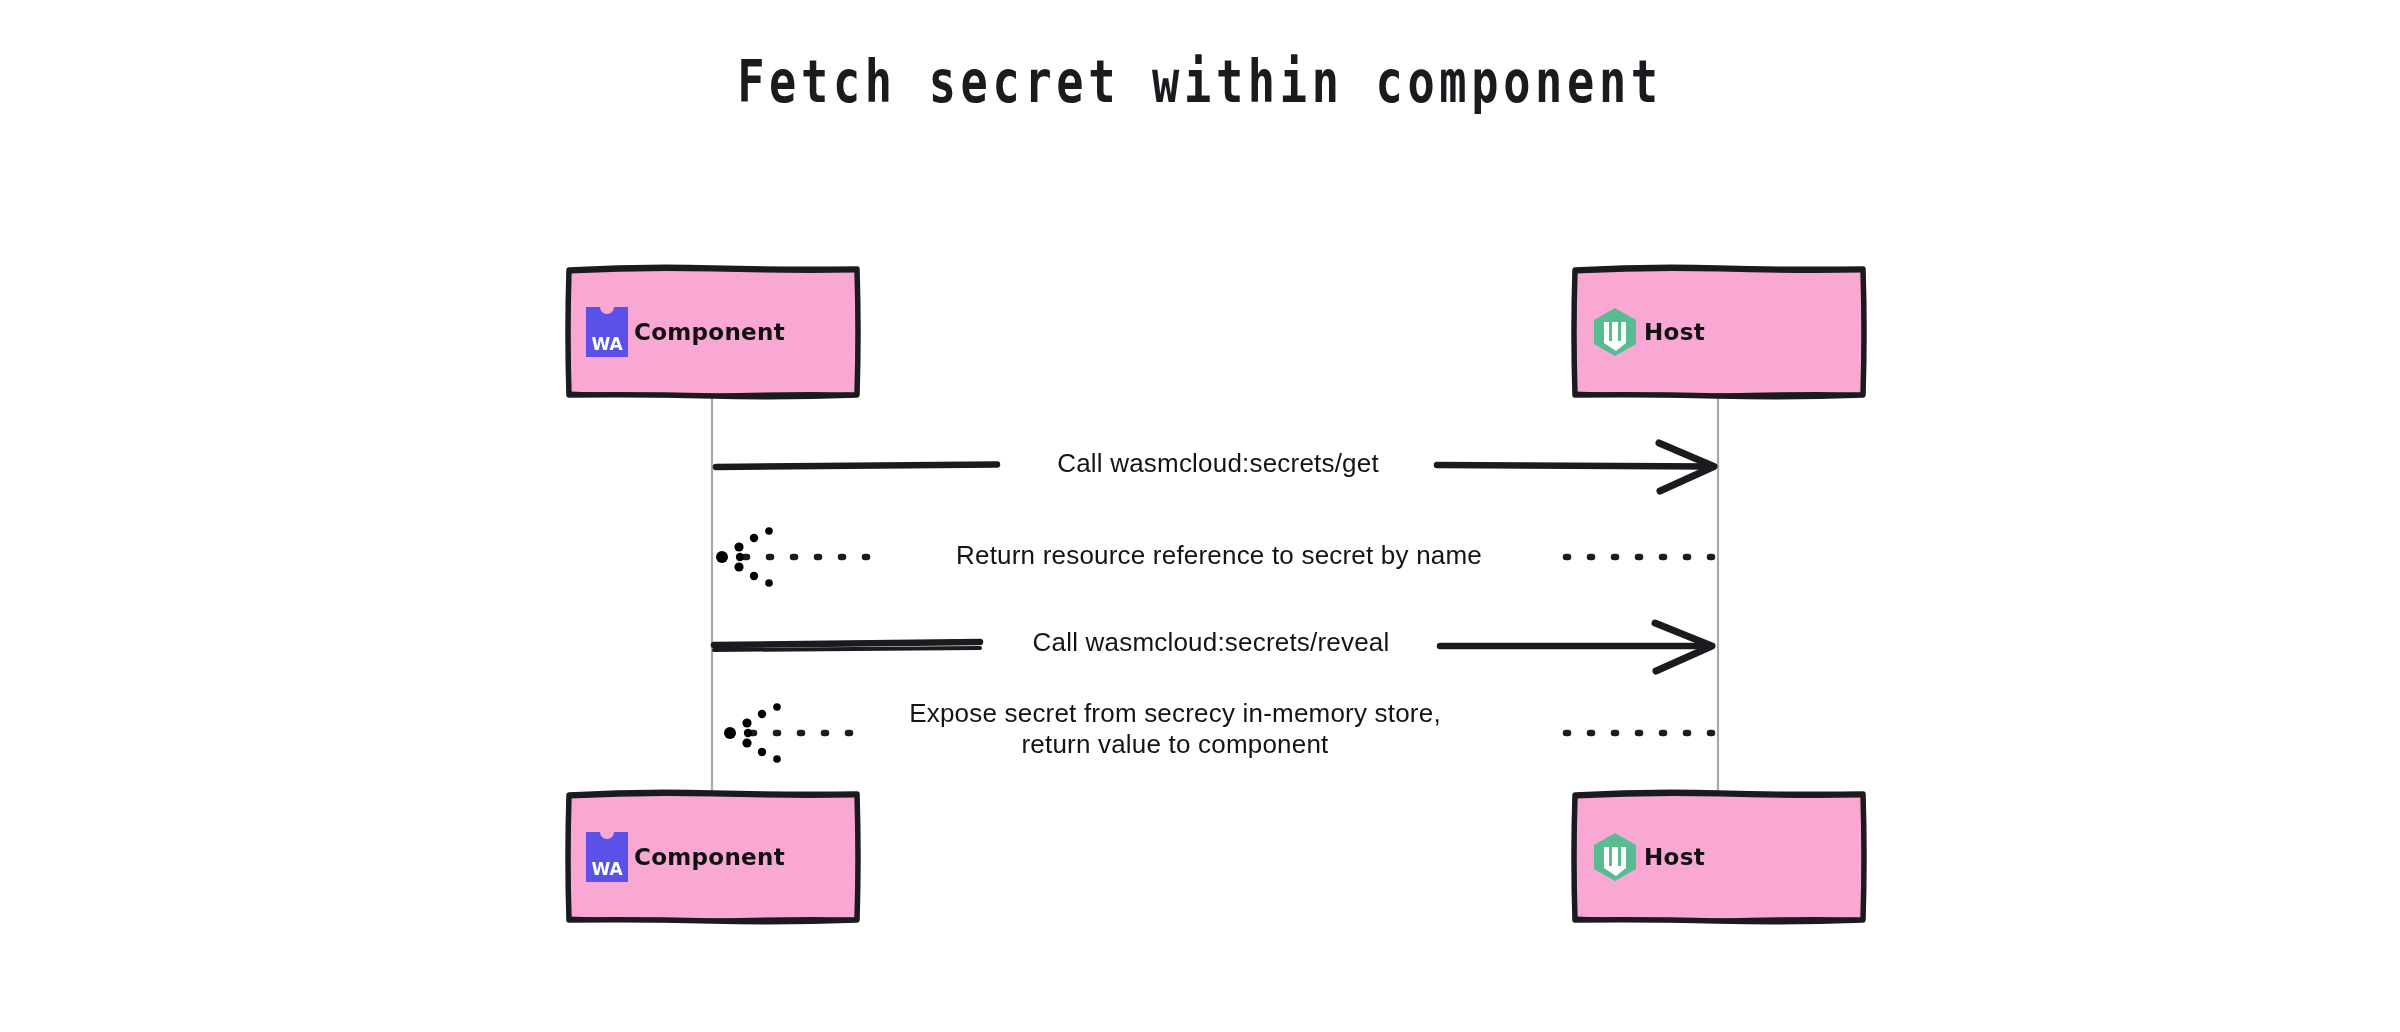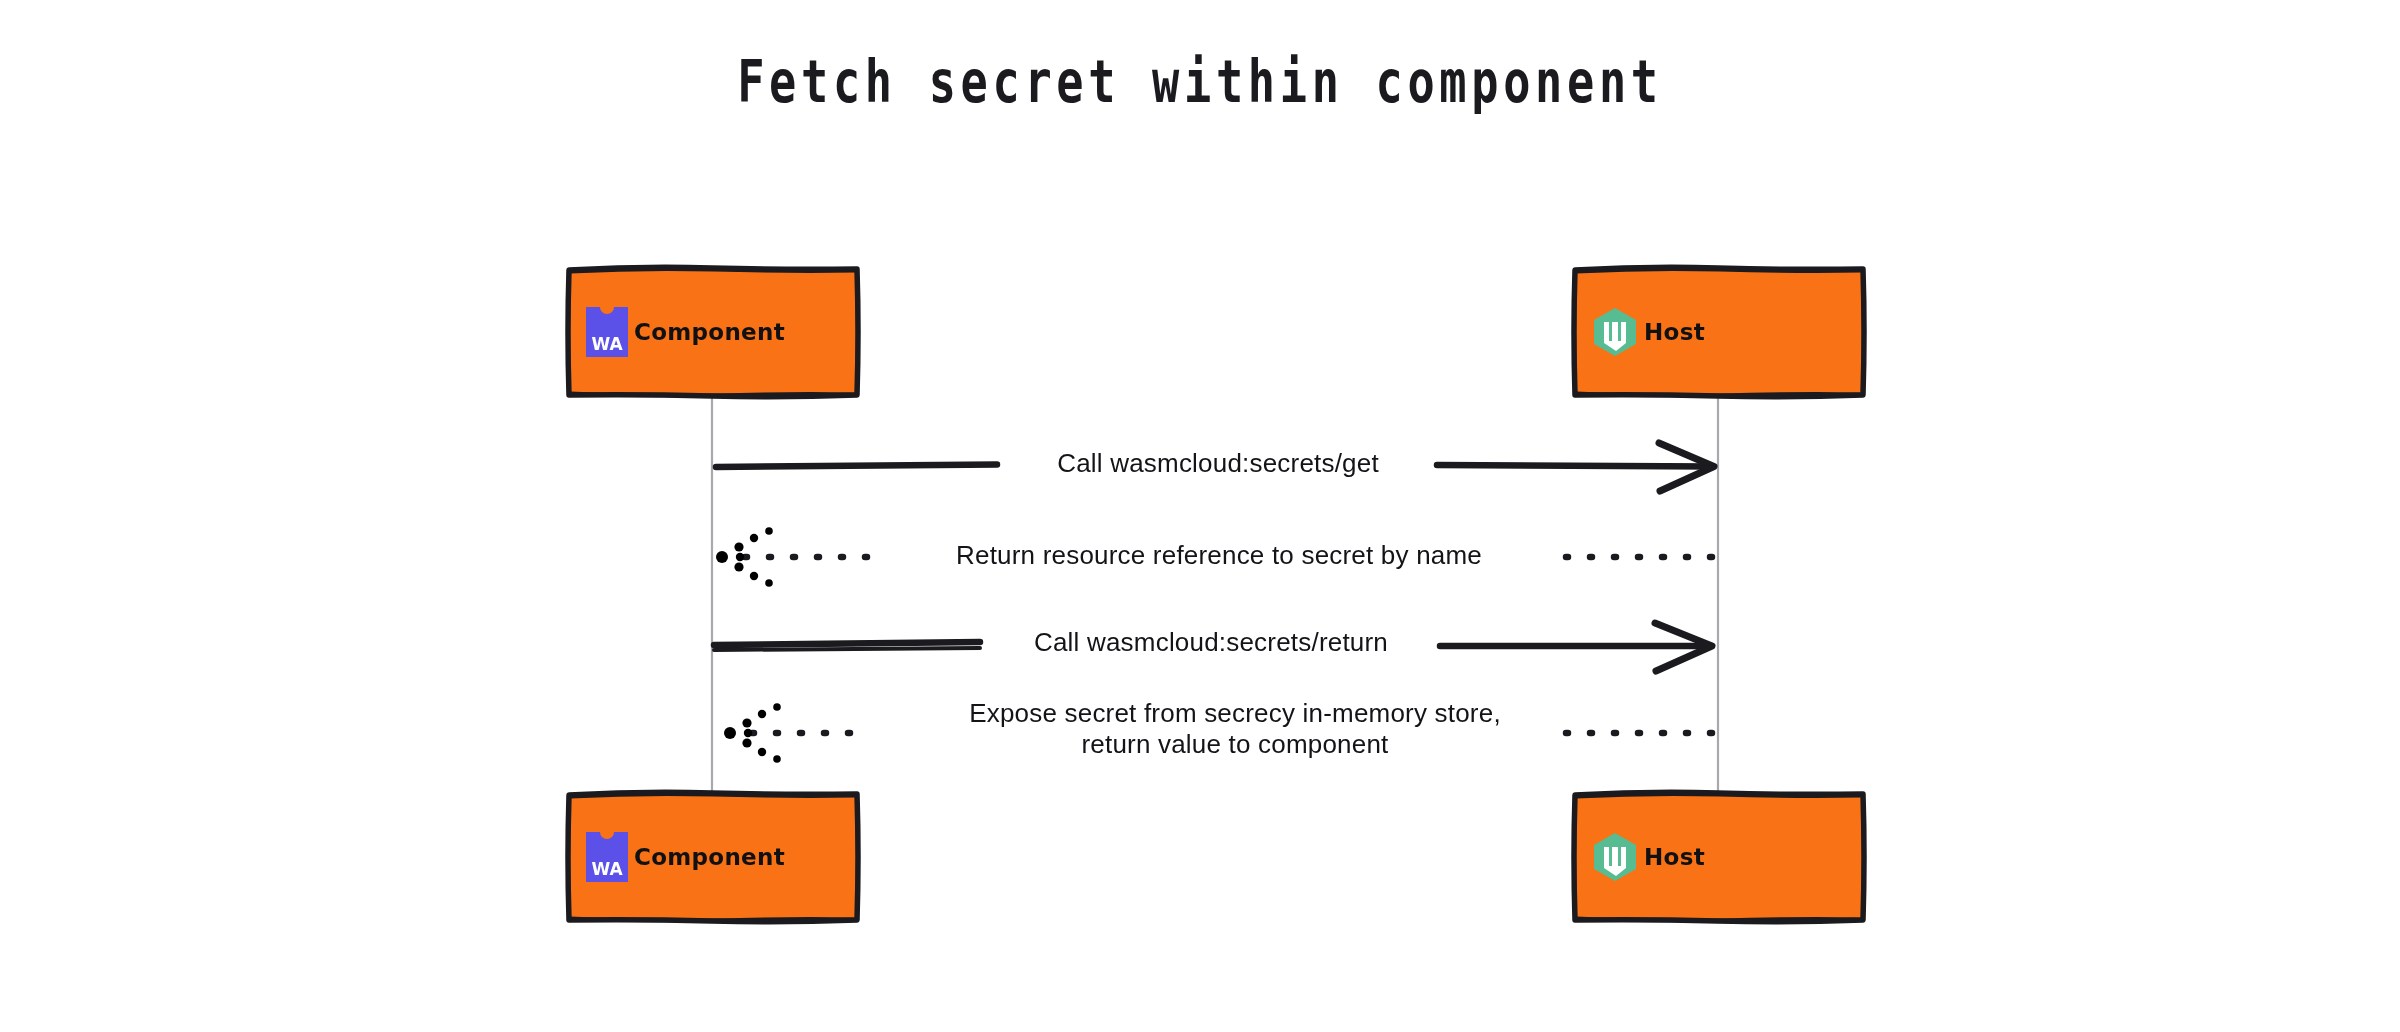--- a/index.html
+++ b/index.html
@@ -40,21 +40,21 @@
     top: 0;
     width: 2400px;
     height: 1032px;
   }
 
   
   .participant {
     position: absolute;
     width: 290px;
     height: 128px;
-    background: #f97316;
+    background: #f9a8d4;
     box-sizing: border-box;
   }
   .participant .rough-border {
     position: absolute;
     left: -6px;
     top: -6px;
     width: 302px;
     height: 140px;
     pointer-events: none;
   }
@@ -156,23 +156,23 @@
     <circle cx="748" cy="733" r="4.2"></circle>
     <circle cx="777" cy="707" r="3.8"></circle>
     <circle cx="777" cy="759" r="3.8"></circle>
   </g>
 </svg>
 
 <div class="message-label" style="left:1000px; top:448px; width:436px;">Call wasmcloud:secrets/get</div>
 
 <div class="message-label" style="left:872px; top:540px; width:694px;">Return resource reference to secret by name</div>
 
-<div class="message-label" style="left:982px; top:627px; width:458px;">Call wasmcloud:secrets/return</div>
-
-<div class="message-label" style="left:888px; top:698px; width:694px;"><span>Expose secret from secrecy in-memory store,</span><br><span>return value to component</span></div>
+<div class="message-label" style="left:982px; top:627px; width:458px;">Call wasmcloud:secrets/reveal</div>
+
+<div class="message-label" style="left:828px; top:698px; width:694px;"><span>Expose secret from secrecy in-memory store,</span><br><span>return value to component</span></div>
 
 <div class="participant" style="left:568px; top:268px;">
   <svg class="rough-border" viewBox="0 0 302 140">
     <path d="M7 8 Q 80 4 150 6 Q 225 8 295 7 Q 297 70 295 133 Q 220 136 150 134 Q 78 132 7 133 Q 5 70 7 8 Z" fill="none" stroke="#1b1b1f" stroke-width="5.5" stroke-linecap="round" stroke-linejoin="round"></path>
     <path d="M8 10 Q 82 6 152 8 Q 227 10 294 9" fill="none" stroke="#1b1b1f" stroke-width="3.2" stroke-linecap="round"></path>
     <path d="M8 131 Q 82 135 152 133 Q 227 131 294 132" fill="none" stroke="#1b1b1f" stroke-width="3.2" stroke-linecap="round"></path>
   </svg>
   <div class="participant-inner">
     <span class="icon-wa">
       <svg viewBox="0 0 42 50" width="42" height="50">

